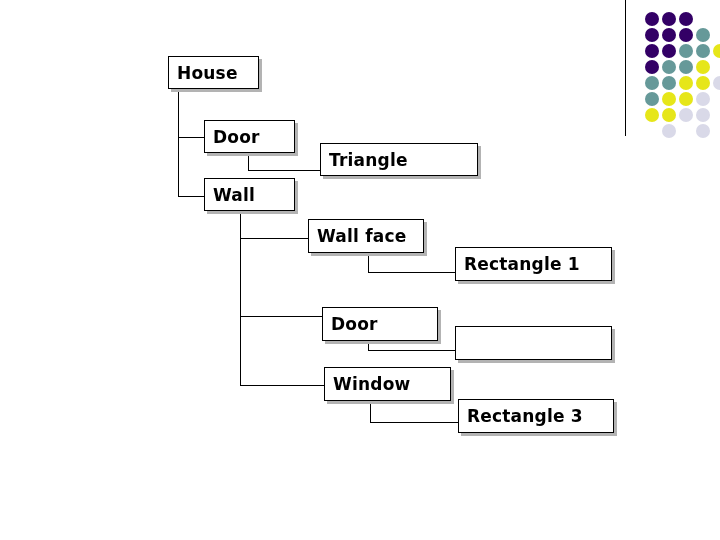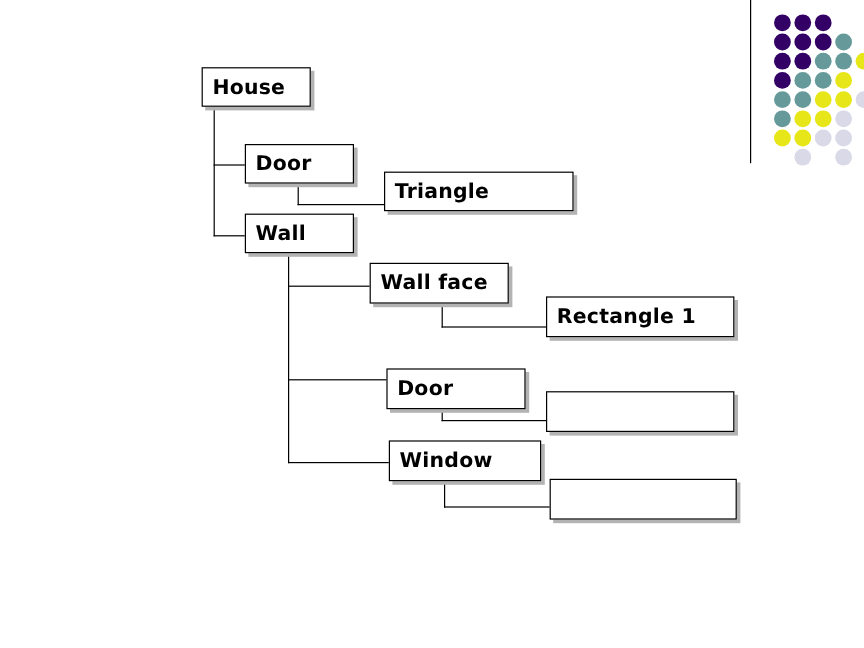--- a/index.html
+++ b/index.html
@@ -182,17 +182,18 @@
         <span class="fold"></span>
       </div>
       <div class="node" style="left: 455px; top: 326px; width: 157px; height: 34px;">
         <span class="fold"></span>
       </div>
       <div class="node" style="left: 324px; top: 367px; width: 127px; height: 34px;">
         <span class="label">Window</span>
         <span class="fold"></span>
       </div>
       <div class="node" style="left: 458px; top: 399px; width: 156px; height: 34px;">
+        <span class="label">Rectangle 3</span>
         <span class="fold"></span>
       </div>
     </div>
 
 </div>
 
 </body></html>

